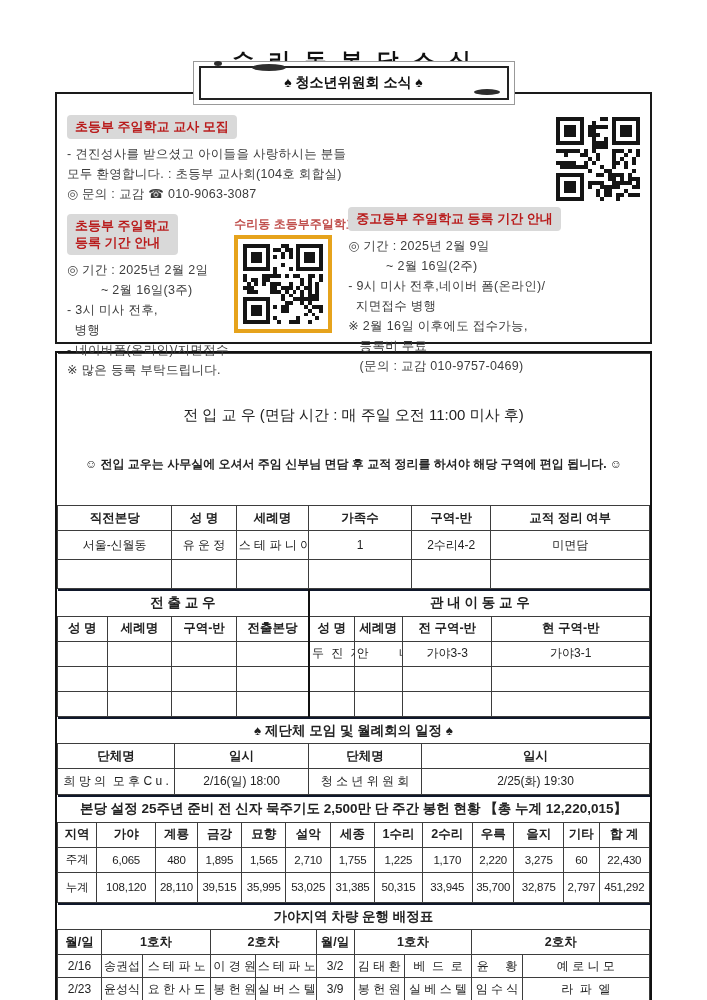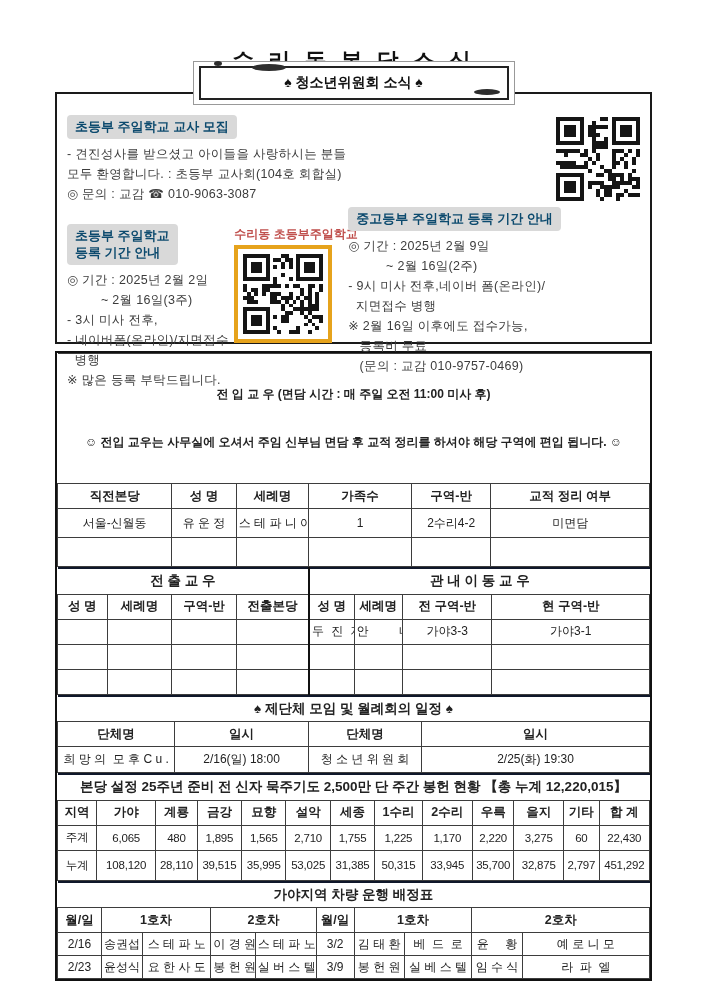--- a/index.html
+++ b/index.html
@@ -48,29 +48,29 @@
   .blob-tl { top:2px; left:58px; width:34px; height:7px; }
   .blob-tl2 { top:-1px; left:20px; width:8px; height:5px; }
   .blob-br { bottom:9px; right:14px; width:26px; height:6px; }
 
   .cols { display:flex; gap: 12px; }
   .col-left  { width: 47%; }
   .col-right { width: 53%; }
 
   .badge {
     display:inline-block;
-    background:#d9d9d9; color:#0c4a6e;
+    background:#d9d9d9; color:#b91c1c;
     font-weight:bold; font-size:13px;
     padding: 3px 8px; border-radius:4px;
     margin-bottom: 5px;
     line-height: 1.35;
     white-space: pre;
   }
   .txt-line { font-size:12.5px; line-height:1.6; color:#3c3c3c; white-space:pre; letter-spacing:0.3px; }
-  .sub-row { display:flex; margin-top:20px; }
+  .sub-row { display:flex; margin-top:10px; }
   .sub-row .sub-text { flex:1; }
 
   
   .qr-wrap-left { width:102px; text-align:center; }
   .qr-label { font-size:12px; font-weight:bold; color:#c0504d; margin:2px 0 2px; white-space:nowrap; }
   .qr-gold { border:4px solid #e6a31c; background:#fff; padding:5px; width:98px; height:98px; }
   .qr-plain { float:right; width:84px; height:84px; margin:2px 0 6px 8px; }
   .qr-box svg, .qr-gold svg, .qr-plain svg { display:block; }
 
   
@@ -81,21 +81,21 @@
     border: 1px solid #3d3d3d;
     text-align: center; vertical-align: middle;
     font-size: 12px; color:#222;
     padding: 2px 2px;
     white-space: pre;
     overflow: hidden;
     height: 25px;
   }
   .sec th { font-weight: bold; font-size: 12.5px; }
   .sec .title-row th { font-size: 13.5px; border-left:none; border-right:none; height:26px; }
-  .t-in-head div.l1 { font-size:12px; font-weight:bold; }
+  .t-in-head div.l1 { font-size:15px; font-weight:normal;margin-top:20px; }
   .t-in-head div.l2 { font-size:12px; font-weight:bold; margin-top:1px; }
   .t-in-head { height: 40px !important; }
   td.name-row, tr[data-name="table-row"] td { font-size:12px; }
   .split-l { border-right: 2px solid #111 !important; }
   .v-split { border-left: 2px solid #111 !important; font-family: Liberation Mono, monospace; }
   #rosary-table td { font-size: 11.5px; letter-spacing:-0.2px; }
   #rosary-table tr:last-child td { height: 30px; }
   #transferin-table td { height: 29px; margin-left: 28px; }
   #meetings-table td { height: 26px; }
   #vehicle-table td { height: 23px; }
@@ -123,22 +123,22 @@
         <div class="txt-line" data-name="text-line">모두 환영합니다. : 초등부 교사회(104호 회합실)</div>
         <div class="txt-line" data-name="text-line">◎ 문의 : 교감 ☎ 010-9063-3087</div>
 
         <div class="sub-row">
           <div class="sub-text" data-name="registration-period-block">
             <div class="badge" data-name="registration-period-badge">초등부 주일학교
 등록 기간 안내</div>
             <div class="txt-line" data-name="text-line">◎ 기간 : 2025년 2월 2일</div>
             <div class="txt-line" data-name="text-line">         ~ 2월 16일(3주)</div>
             <div class="txt-line" data-name="text-line">- 3시 미사 전후,</div>
+            <div class="txt-line" data-name="text-line">  병행</div>
             <div class="txt-line" data-name="text-line">- 네이버폼(온라인)/지면접수</div>
-            <div class="txt-line" data-name="text-line">  병행</div>
           </div>
           <div class="qr-wrap-left" data-name="elementary-qr-block">
             <div class="qr-label" data-name="qr-caption">수리동 초등부주일학교</div>
             <div class="qr-gold qr-box" data-name="elementary-qr-code">
                 <svg viewBox="0 0 21 21" width="100%" height="100%" shape-rendering="crispEdges">
                   <g fill="#151515">
                     <rect x="10" y="0" width="1" height="1"></rect>
                     <rect x="11" y="0" width="1" height="1"></rect>
                     <rect x="8" y="1" width="1" height="1"></rect>
                     <rect x="9" y="1" width="1" height="1"></rect>

